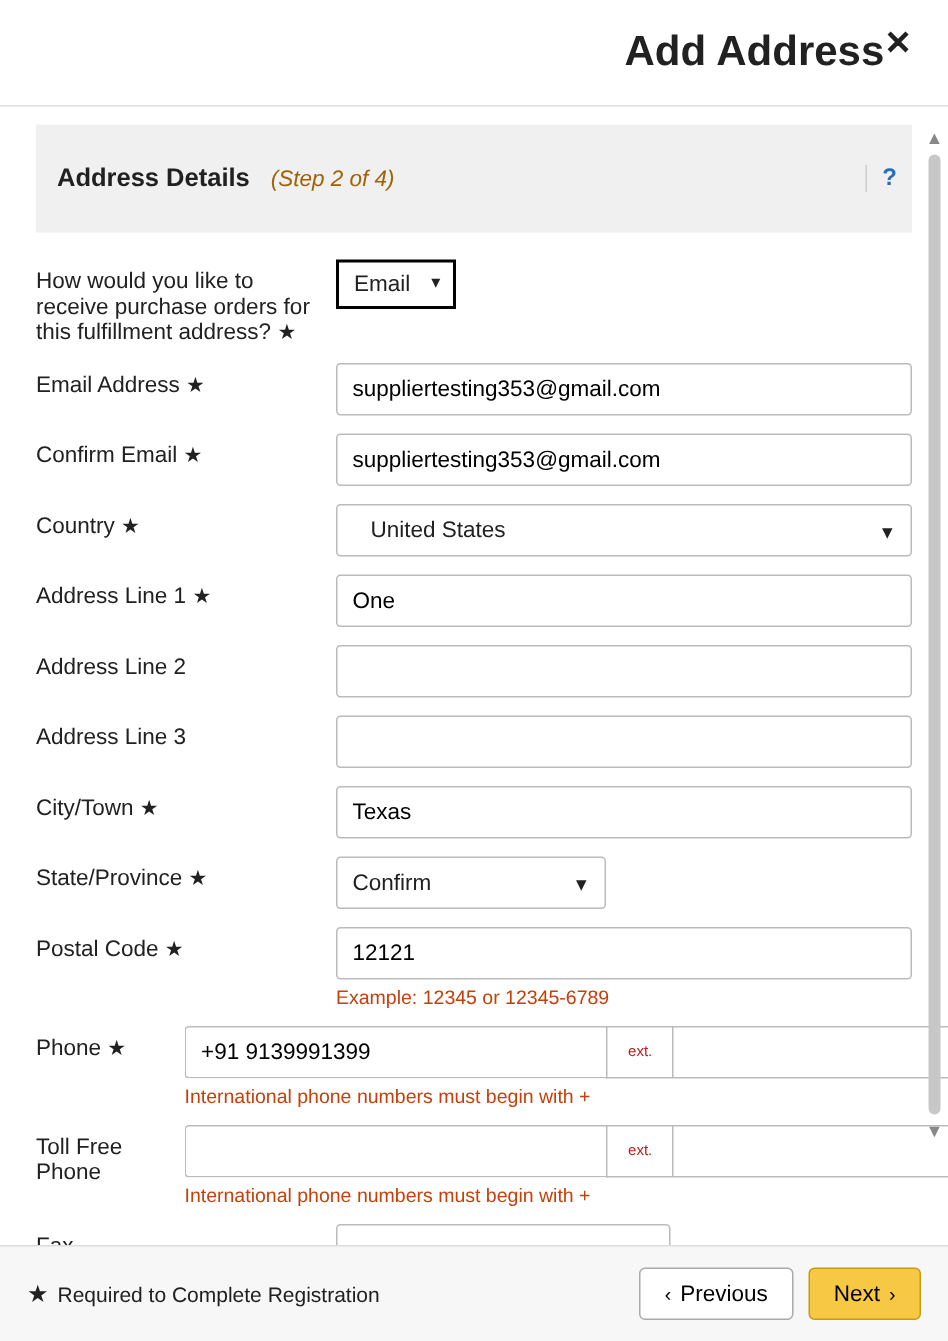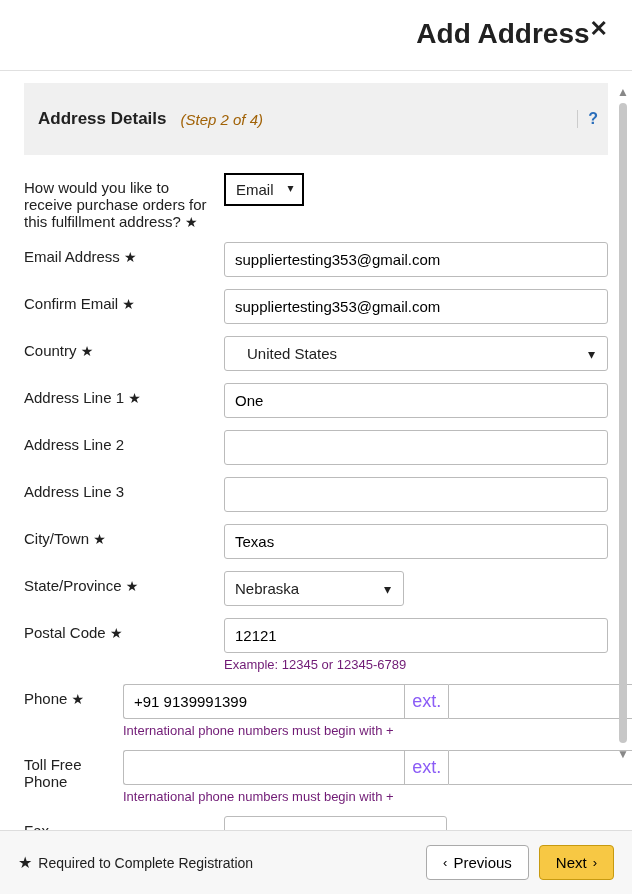--- a/index.html
+++ b/index.html
@@ -137,21 +137,21 @@
       align-items: center;
       cursor: pointer;
     }
     .select-mid .chev {
       position: absolute;
       right: 12px;
       font-size: 14px;
     }
     .hint {
       font-size: 13px;
-      color: #701a75;
+      color: #c2410c;
       margin-top: 4px;
     }
     .phone-group {
       display: flex;
       width: 100%;
     }
     .phone-group .phone-main {
       flex: 0 0 58%;
       border: 1px solid #bbb;
       border-right: none;
@@ -159,22 +159,22 @@
       padding: 8px 10px;
       font-size: 15px;
     }
     .phone-group .ext-label {
       flex: 0 0 44px;
       border: 1px solid #bbb;
       border-right: none;
       display: flex;
       align-items: center;
       justify-content: center;
-      color: #8b5cf6;
-      font-size: 18px;
+      color: #b91c1c;
+      font-size: 10px;
       background: #fff;
     }
     .phone-group .phone-ext {
       flex: 1;
       border: 1px solid #bbb;
       border-radius: 0 3px 3px 0;
       padding: 8px 10px;
       font-size: 15px;
     }
     .footer {
@@ -343,21 +343,21 @@
       </div>
     </div>
 
     <div class="row">
       <div class="label">
         <span>State/Province</span>
         <span class="req-star">★</span>
       </div>
       <div class="field">
         <div class="select-mid">
-          <span>Nebraska</span>
+          <span>Confirm</span>
           <span class="chev">▾</span>
         </div>
       </div>
     </div>
 
     <div class="row">
       <div class="label">
         <span>Postal Code</span>
         <span class="req-star">★</span>
       </div>

